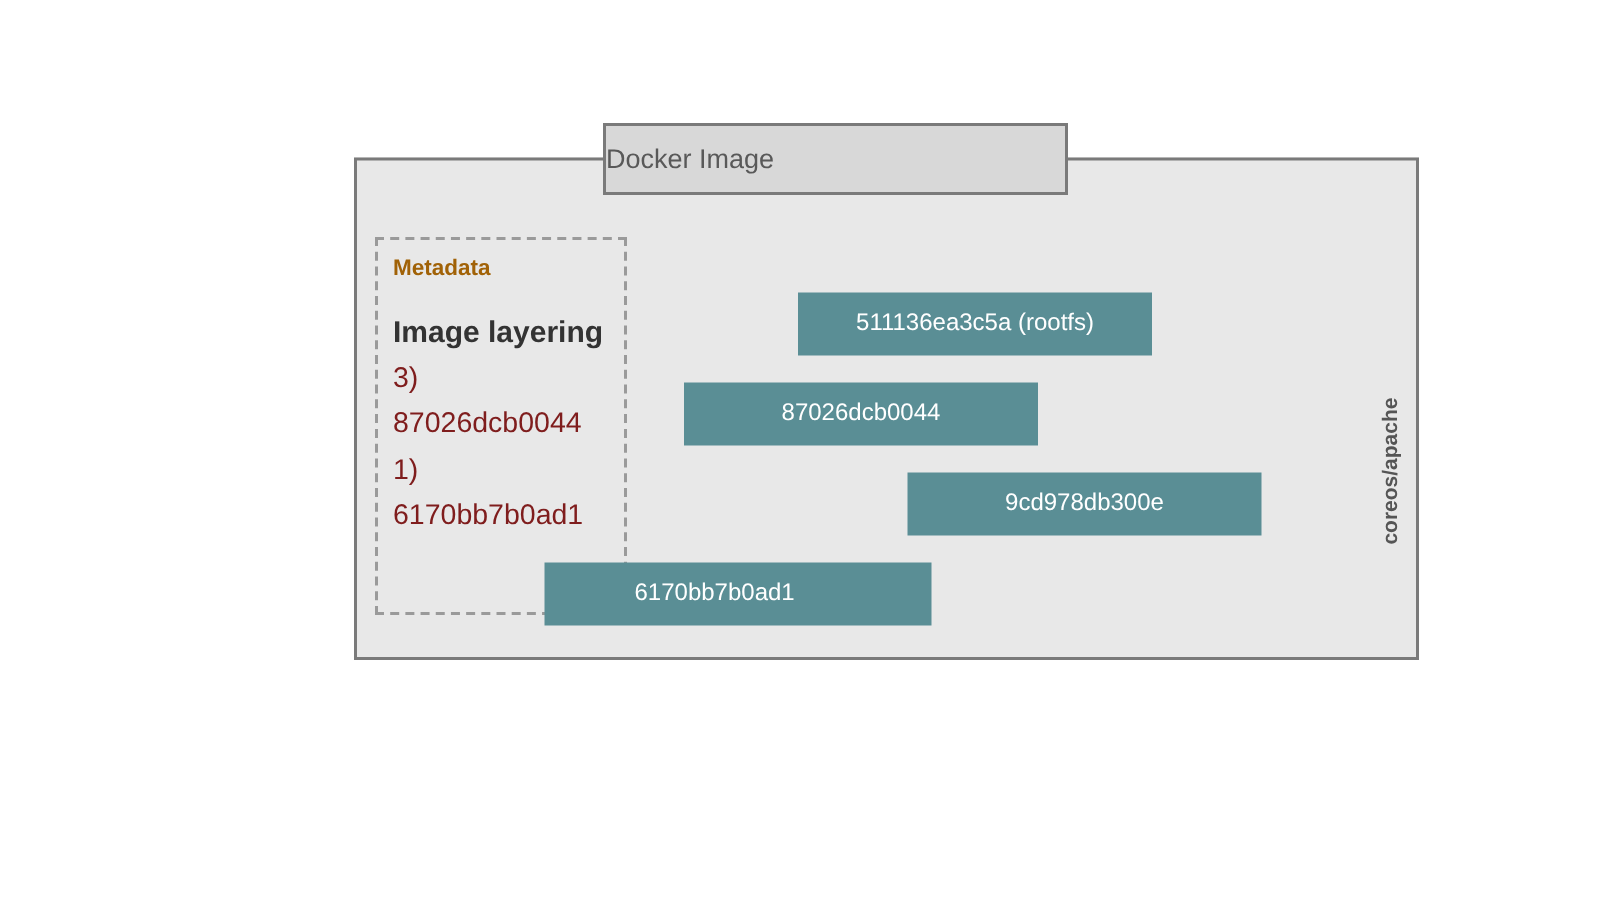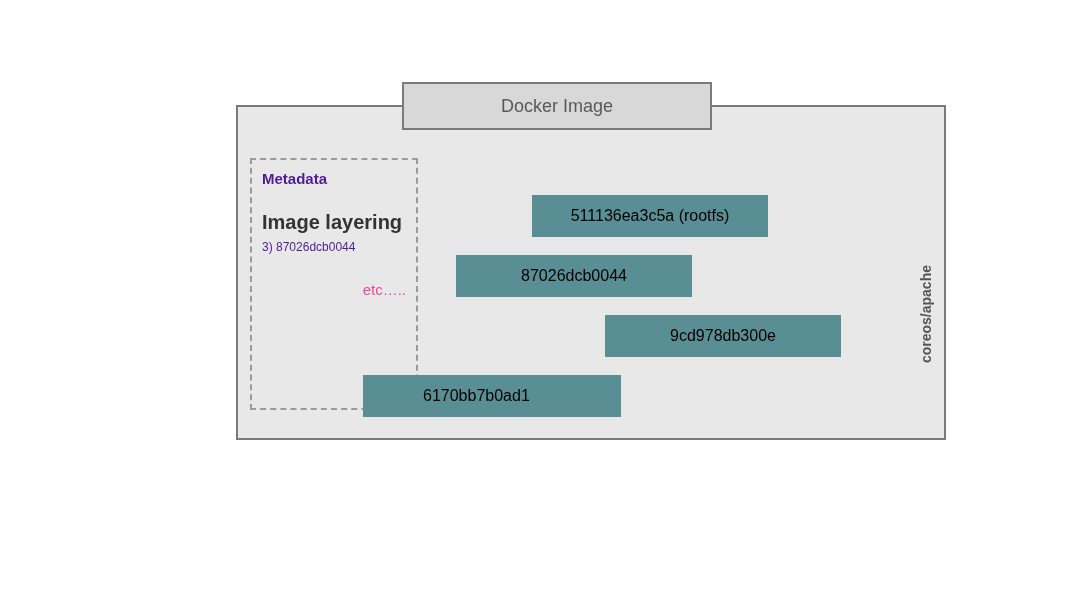--- a/index.html
+++ b/index.html
@@ -26,63 +26,62 @@
     .title-box {
       position: absolute;
       left: 402px;
       top: 82px;
       width: 310px;
       height: 48px;
       border: 2px solid #7a7a7a;
       background: #d8d8d8;
       display: flex;
       align-items: center;
-      justify-content: center;
       font-size: 18px;
       color: #595959;
       z-index: 2;
     }
     .metadata-box {
       position: absolute;
       left: 250px;
       top: 158px;
       width: 168px;
       height: 252px;
       border: 2px dashed #9a9a9a;
       padding: 10px 10px;
       color: #3a3a3a;
     }
     .metadata-title {
       font-size: 15px;
       font-weight: bold;
-      color: #4c1d95;
+      color: #a16207;
       margin-bottom: 24px;
     }
     .layering-title {
       font-size: 20px;
       font-weight: bold;
       color: #333;
       margin-bottom: 4px;
     }
     .layer-line {
-      font-size: 12px;
-      color: #4c1d95;
+      font-size: 19px;
+      color: #7f1d1d;
       line-height: 1.6;
     }
     .etc {
       font-size: 15px;
       color: #ec4899;
       margin-top: 24px;
       text-align: right;
     }
     .layer-block {
       position: absolute;
       height: 42px;
       background: #5a8e95;
-      color: #000000;
+      color: #ffffff;
       display: flex;
       align-items: center;
       justify-content: center;
       font-size: 16px;
     }
     .layer-0 {
       left: 532px;
       top: 195px;
       width: 236px;
     }
@@ -124,20 +123,25 @@
 <div class="main-container"></div>
 
 <div class="metadata-box">
   <div class="metadata-title">Metadata</div>
   <div class="layering-title">Image layering</div>
   <div class="layer-line">
     <span>3)</span>
     <span> </span>
     <span>87026dcb0044</span>
   </div>
+  <div class="layer-line">
+    <span>1)</span>
+    <span> </span>
+    <span>6170bb7b0ad1</span>
+  </div>
   <div class="etc">etc…..</div>
 </div>
 
 <div class="layer-block layer-0">
   <span>511136ea3c5a (rootfs)</span>
 </div>
 <div class="layer-block layer-1">
   <span>87026dcb0044</span>
 </div>
 <div class="layer-block layer-2">

